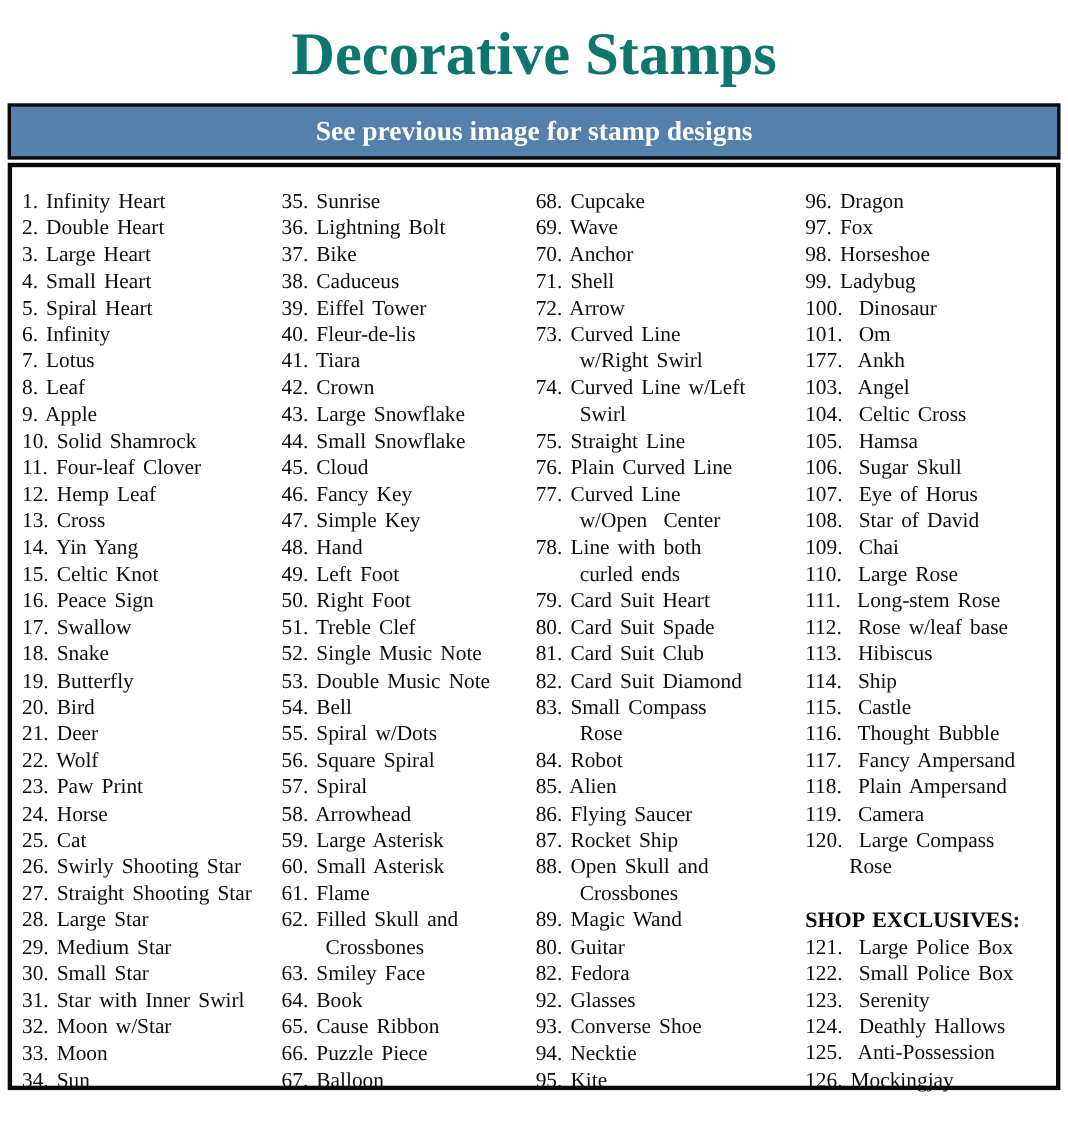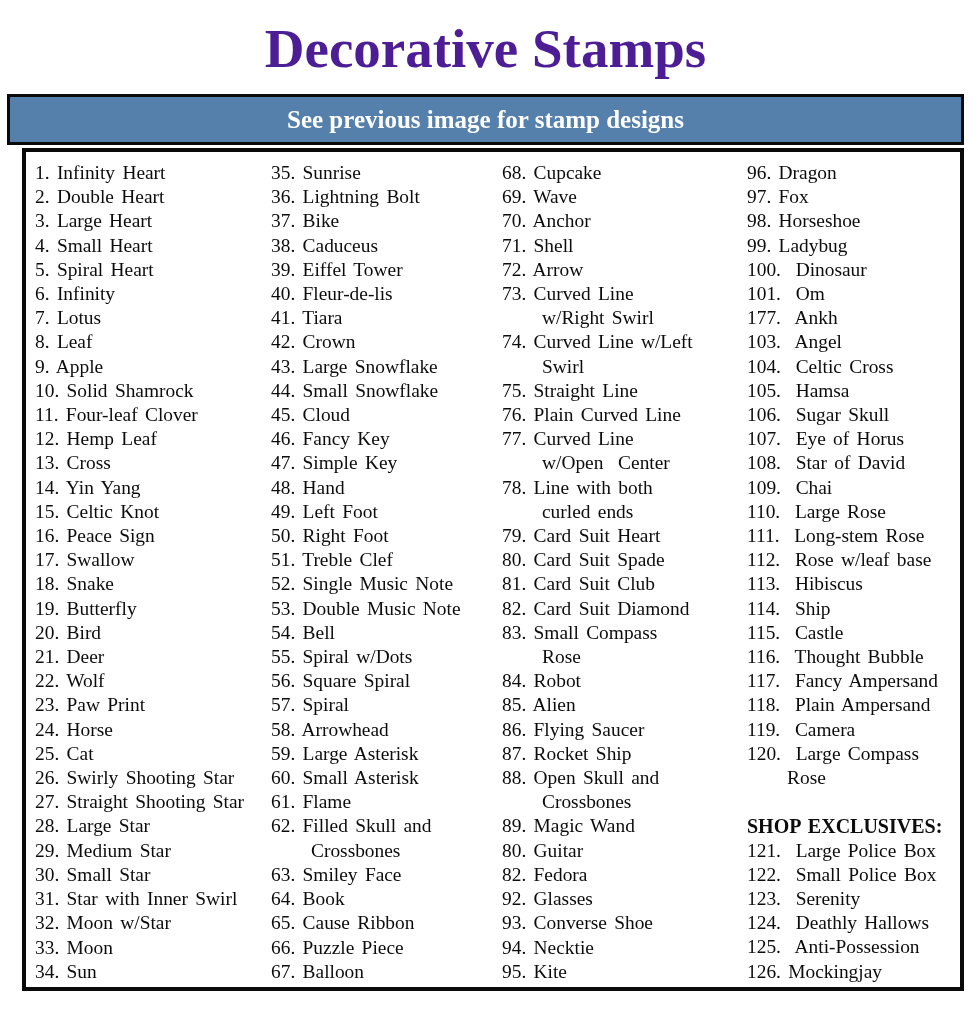--- a/index.html
+++ b/index.html
@@ -17,42 +17,42 @@
     width: 971px;
     height: 1024px;
     background: #ffffff;
   }
   .title {
     margin: 8px 0 0 0;
     text-align: center;
     font-weight: 700;
     font-size: 55px;
     line-height: 82px;
-    color: #4c1d95;
+    color: #0f766e;
   }
   .banner {
     margin: 4px 7px 0 7px;
     height: 51px;
     box-sizing: border-box;
     border: 3px solid #0a0a0a;
     background: #5580ab;
     color: #ffffff;
     display: flex;
     align-items: center;
     justify-content: center;
     font-weight: 700;
     font-size: 25px;
   }
   .listbox {
-    margin: 3px 7px 0 22px;
+    margin: 3px 7px 0 7px;
     box-sizing: border-box;
     height: 843px;
     border: 4px solid #0a0a0a;
     background: #ffffff;
-    padding: 9px 0 0 9px;
+    padding: 20px 0 0 9px;
     display: grid;
     grid-template-columns: 236px 231px 245px 1fr;
   }
   .col { min-width: 0; }
   .item {
     font-size: 19.4px;
     line-height: 24.2px;
     white-space: pre;
     padding-left: 40px;
     text-indent: -40px;

